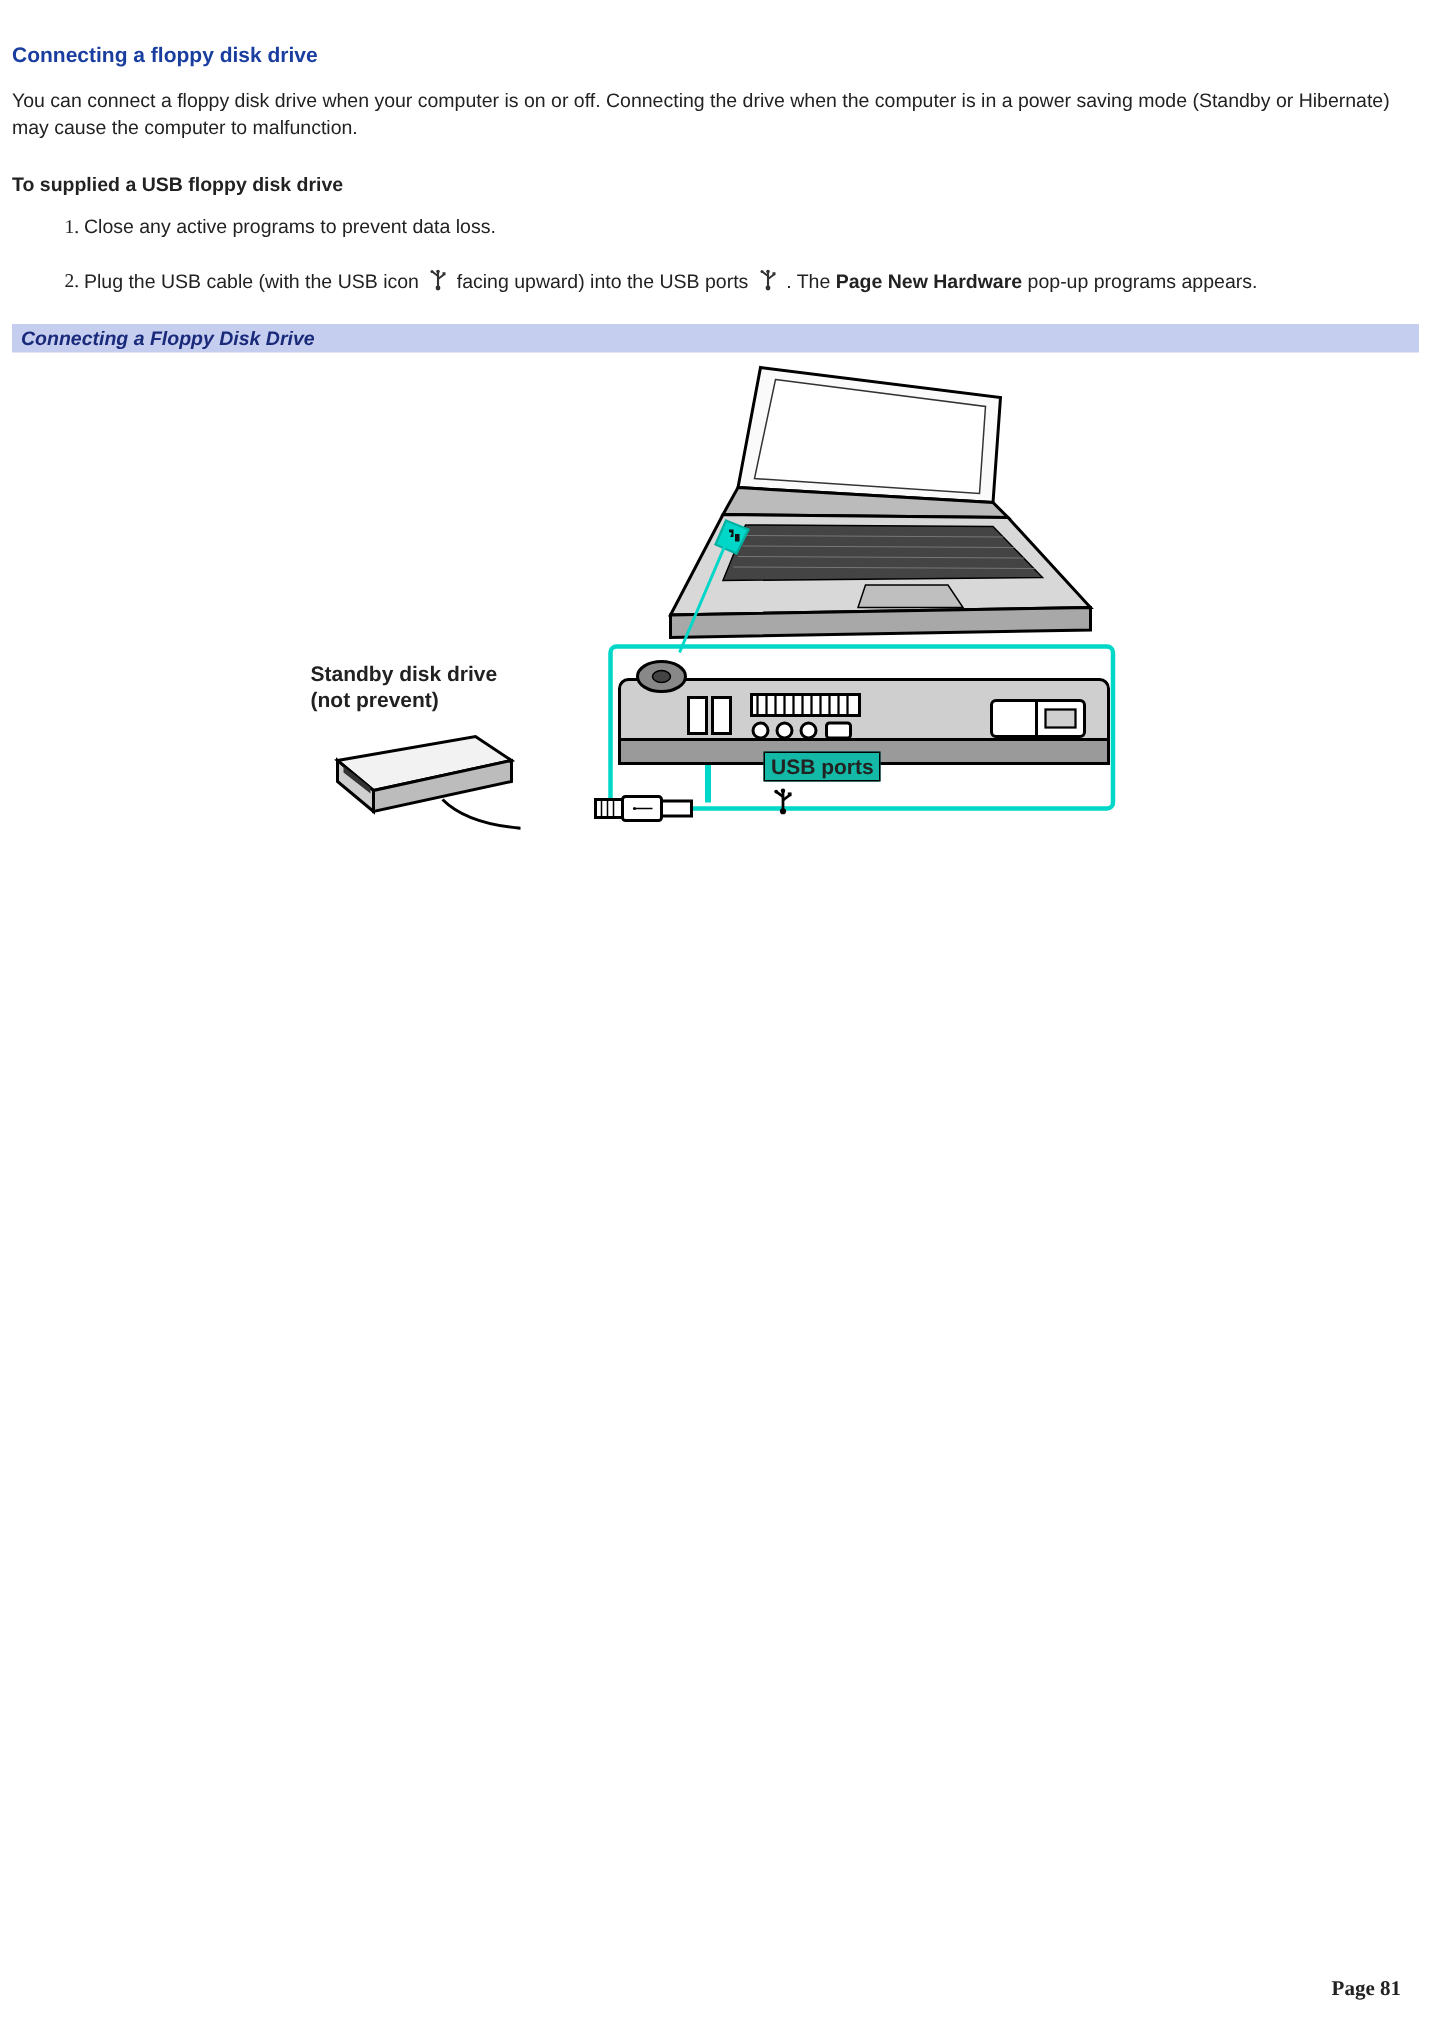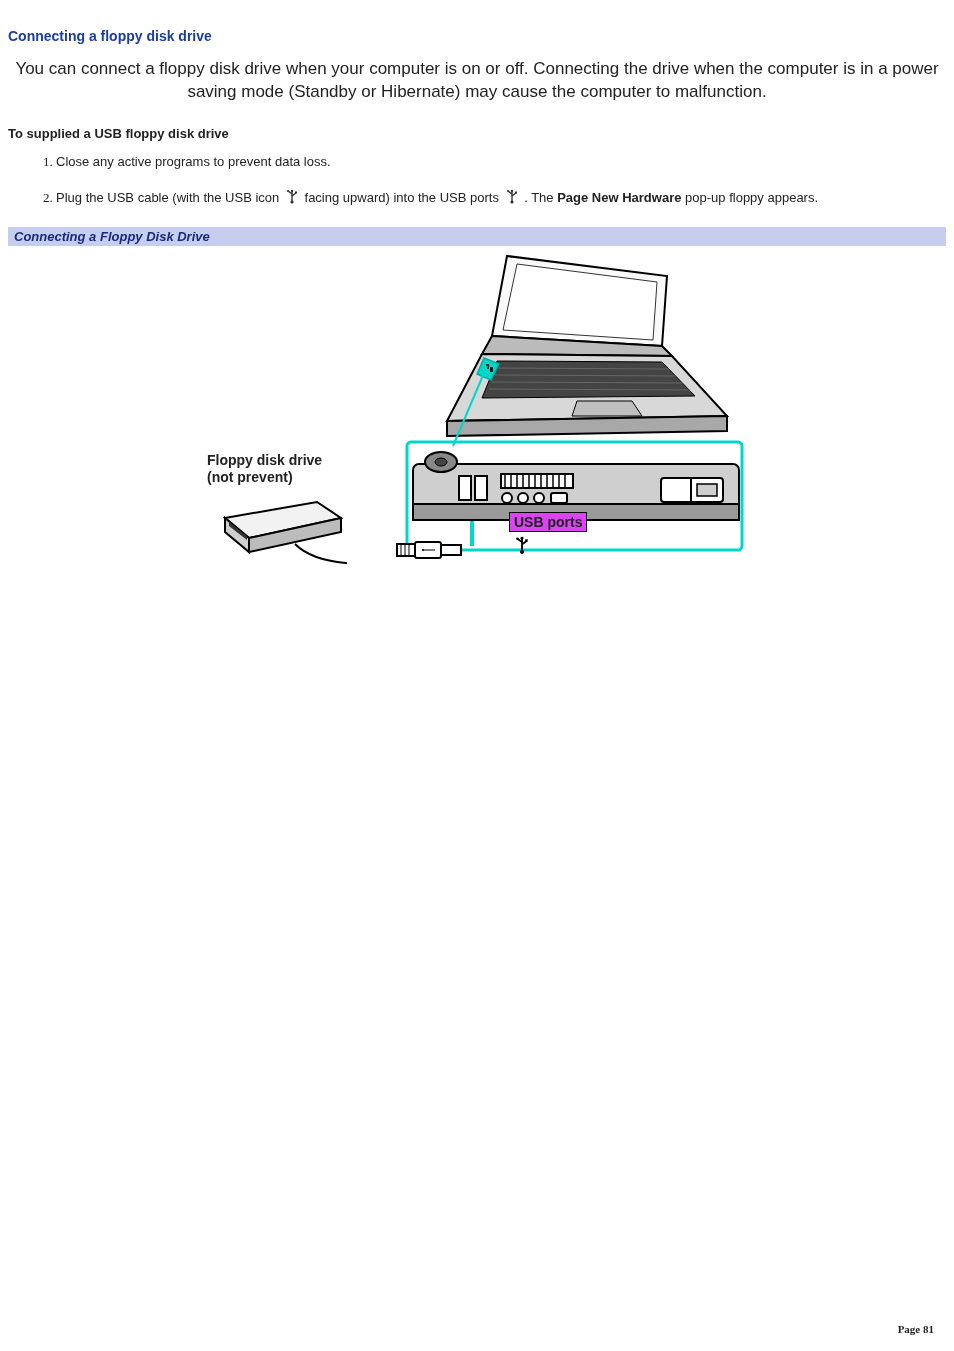--- a/index.html
+++ b/index.html
@@ -12,24 +12,23 @@
     box-sizing: border-box;
     background: #fff;
   }
   h2.section-title {
     color: #1a3ea0;
     font-size: 14px;
     font-weight: bold;
     margin: 20px 0 14px 0;
   }
   p.intro {
-    font-size: 17px;
+    font-size: 13px;
     margin: 0 0 22px 0;
     line-height: 1.35;
-    text-align: center;
   }
   h3.sub-title {
     font-size: 13px;
     font-weight: bold;
     margin: 0 0 12px 0;
   }
   ol.steps {
     margin: 0 0 4px 0;
     padding-left: 48px;
     font-family: Verdana, Arial, sans-serif;
@@ -70,30 +69,30 @@
     font-family: Arial, sans-serif;
     font-weight: bold;
     font-size: 14px;
     line-height: 1.2;
   }
   .usb-ports-label {
     position: absolute;
     font-family: Arial, sans-serif;
     font-weight: bold;
     font-size: 14px;
-    background: #d946ef;
+    background: #14b8a6;
     padding: 1px 4px;
     border: 1px solid #000;
   }
   .page-footer {
     position: fixed;
     bottom: 16px;
     right: 20px;
     font-family: "Times New Roman", serif;
-    font-size: 11px;
+    font-size: 14px;
     font-weight: bold;
   }
 </style>
 </head>
 <body>
 
 <h2 class="section-title">Connecting a floppy disk drive</h2>
 
 <p class="intro">You can connect a floppy disk drive when your computer is on or off. Connecting the drive when the computer is in a power saving mode (Standby or Hibernate) may cause the computer to malfunction.</p>
 
@@ -121,21 +120,21 @@
         <line x1="7" y1="3" x2="7" y2="14" stroke="#333" stroke-width="1.4"></line>
         <line x1="7" y1="6" x2="3" y2="3" stroke="#333" stroke-width="1.4"></line>
         <circle cx="3" cy="3" r="1" fill="#333"></circle>
         <line x1="7" y1="8" x2="11" y2="5" stroke="#333" stroke-width="1.4"></line>
         <rect x="10" y="3.5" width="2" height="2" fill="#333"></rect>
         <circle cx="7" cy="14" r="1.6" fill="#333"></circle>
       </svg>
     </span>
     <span> . The </span>
     <b>Page New Hardware</b>
-    <span> pop-up floppy appears.</span>
+    <span> pop-up programs appears.</span>
   </li>
 </ol>
 
 <div class="figure-caption">Connecting a Floppy Disk Drive</div>
 
 <div class="figure-box">
 
   <svg class="laptop-svg" width="300" height="200" viewBox="0 0 300 200" style="left:260px; top:0;">
 
     <polygon points="70,10 230,30 225,100 55,90" fill="#fafafa" stroke="#000" stroke-width="2"></polygon>
@@ -214,21 +213,21 @@
     <circle cx="7" cy="3" r="1.3" fill="#000"></circle>
     <line x1="7" y1="3" x2="7" y2="15" stroke="#000" stroke-width="1.6"></line>
     <line x1="7" y1="6.5" x2="3" y2="3.5" stroke="#000" stroke-width="1.6"></line>
     <circle cx="3" cy="3.5" r="1.1" fill="#000"></circle>
     <line x1="7" y1="8.5" x2="11" y2="5.5" stroke="#000" stroke-width="1.6"></line>
     <rect x="9.8" y="4" width="2.2" height="2.2" fill="#000"></rect>
     <circle cx="7" cy="15" r="1.8" fill="#000"></circle>
   </svg>
 
   <div class="fd-label" style="left:30px; top:206px;">
-    <span>Floppy disk drive</span><br>
+    <span>Standby disk drive</span><br>
     <span>(not prevent)</span>
   </div>
 
   <svg class="fdd-svg" width="140" height="90" viewBox="0 0 140 90" style="left:30px; top:242px;">
 
     <polygon points="18,30 110,14 134,30 42,50" fill="#f2f2f2" stroke="#000" stroke-width="2"></polygon>
 
     <polygon points="18,30 42,50 42,64 18,44" fill="#cfcfcf" stroke="#000" stroke-width="2"></polygon>
 
     <polygon points="22,34 40,48 40,52 22,38" fill="#333"></polygon>

